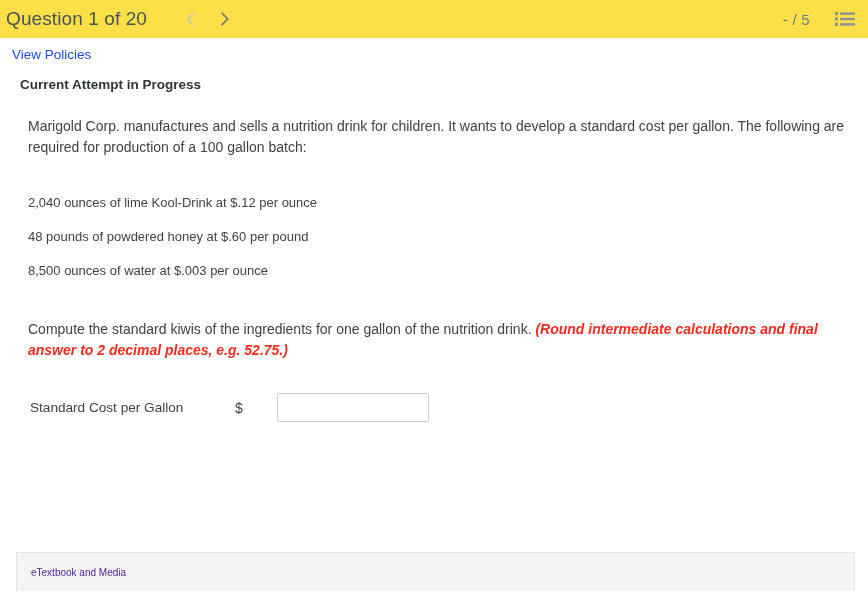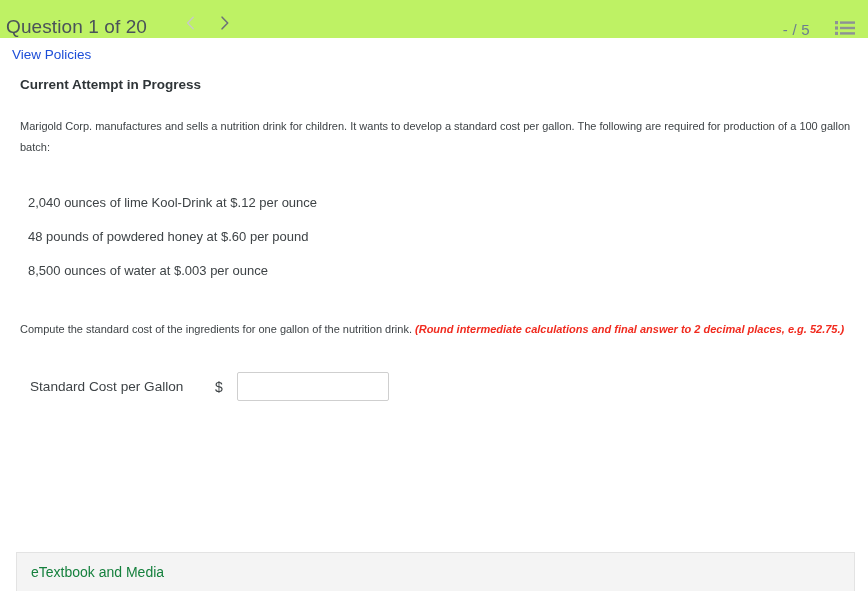--- a/index.html
+++ b/index.html
@@ -12,23 +12,23 @@
     height: 592px;
     font-family: "Liberation Sans", sans-serif;
     color: #3e4346;
     overflow: hidden;
     position: relative;
   }
 
   
   .qheader {
     height: 38px;
-    background: #bef264;
-    display: flex;
-    align-items: flex-end;
+    background: #fde047;
+    display: flex;
+    align-items: center;
     padding: 0 12px 0 6px;
     box-sizing: border-box;
   }
   .qtitle {
     font-size: 19px;
     color: #4a5259;
     font-weight: 400;
     letter-spacing: .1px;
     white-space: nowrap;
   }
@@ -87,24 +87,24 @@
     font-weight: bold;
     color: #2f3538;
     margin: 14px 0 0 8px;
   }
 
   .qbody {
     padding-left: 8px;
     margin-top: 24px;
   }
   .para {
-    font-size: 11px;
+    font-size: 14px;
     line-height: 21px;
     color: #3e4346;
-    margin: 0;
+    margin: 8px;
     max-width: 846px;
   }
   .ingredients {
     margin: 34px 0 0 0;
     padding: 0;
     list-style: none;
   }
   .ingredients li {
     font-size: 13px;
     line-height: 21px;
@@ -120,20 +120,21 @@
     font-weight: bold;
     font-style: italic;
   }
 
   
   .answer-row {
     display: flex;
     align-items: center;
     margin-top: 32px;
     padding-left: 10px;
+    gap: 20px;
   }
   .answer-label {
     font-size: 13.6px;
     color: #3e4346;
     width: 185px;
   }
   .dollar {
     font-size: 14px;
     color: #3e4346;
     width: 22px;
@@ -161,22 +162,22 @@
     height: 39px;
     background: #f4f4f4;
     border: 1px solid #e3e3e3;
     border-bottom: none;
     box-sizing: border-box;
     display: flex;
     align-items: center;
     padding-left: 14px;
   }
   .etextbook span {
-    font-size: 14px;
-    color: #15803d;
+    font-size: 10px;
+    color: #4c1d95;
   }
 </style>
 </head>
 <body>
 
 <div class="qheader">
   <div class="qtitle">Question 1 of 20</div>
 
   <div class="navbtns">
     <button class="chev chev-prev" aria-label="previous">
@@ -223,21 +224,21 @@
 
     <p class="para">Marigold Corp. manufactures and sells a nutrition drink for children. It wants to develop a standard cost per gallon. The following are required for production of a 100 gallon batch:</p>
 
     <ul class="ingredients">
       <li>2,040 ounces of lime Kool-Drink at $.12 per ounce</li>
       <li>48 pounds of powdered honey at $.60 per pound</li>
       <li>8,500 ounces of water at $.003 per ounce</li>
     </ul>
 
 
-    <p class="para para-compute"><span>Compute the standard cost of the ingredients for one gallon of the nutrition drink. </span><span class="hint">(Round intermediate calculations and final answer to 2 decimal places, e.g. 52.75.)</span></p>
+    <p class="para para-compute"><span>Compute the standard kiwis of the ingredients for one gallon of the nutrition drink. </span><span class="hint">(Round intermediate calculations and final answer to 2 decimal places, e.g. 52.75.)</span></p>
 
     <div class="answer-row">
       <div class="answer-label">Standard Cost per Gallon</div>
       <div class="dollar">$</div>
       <input class="answer-input" type="text" value="" style="">
     </div>
 
   </div>
 </div>
 

